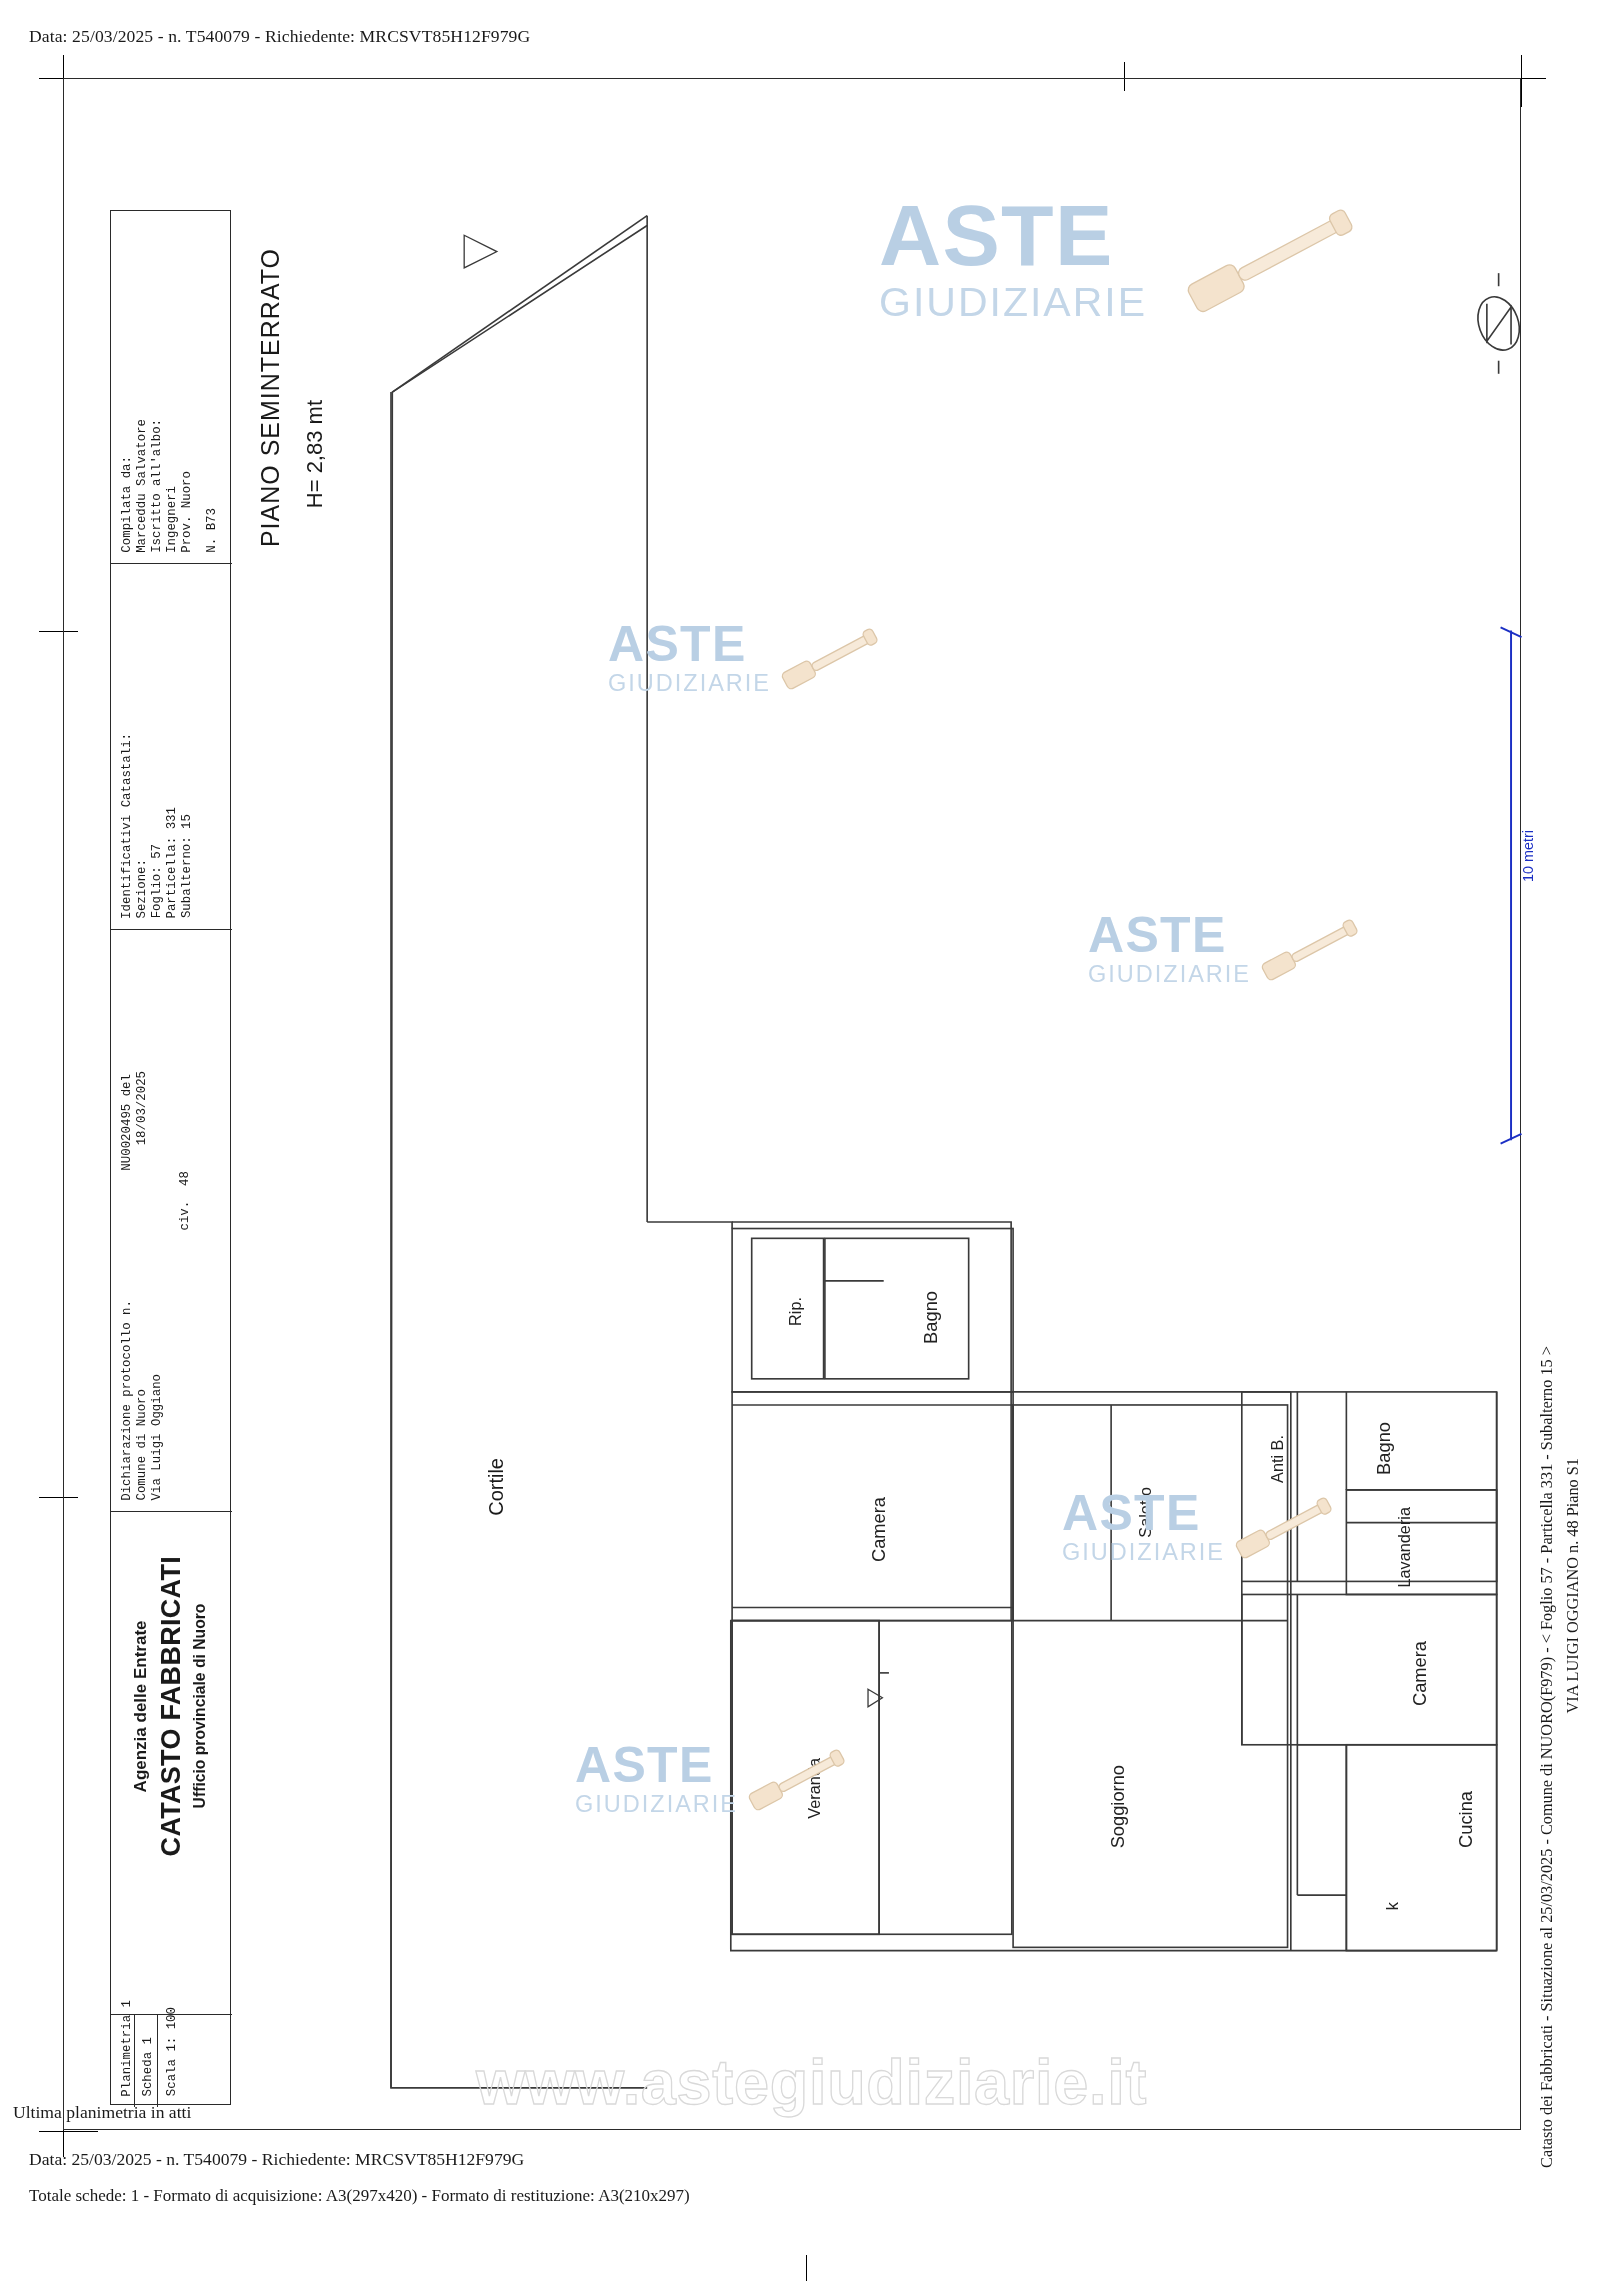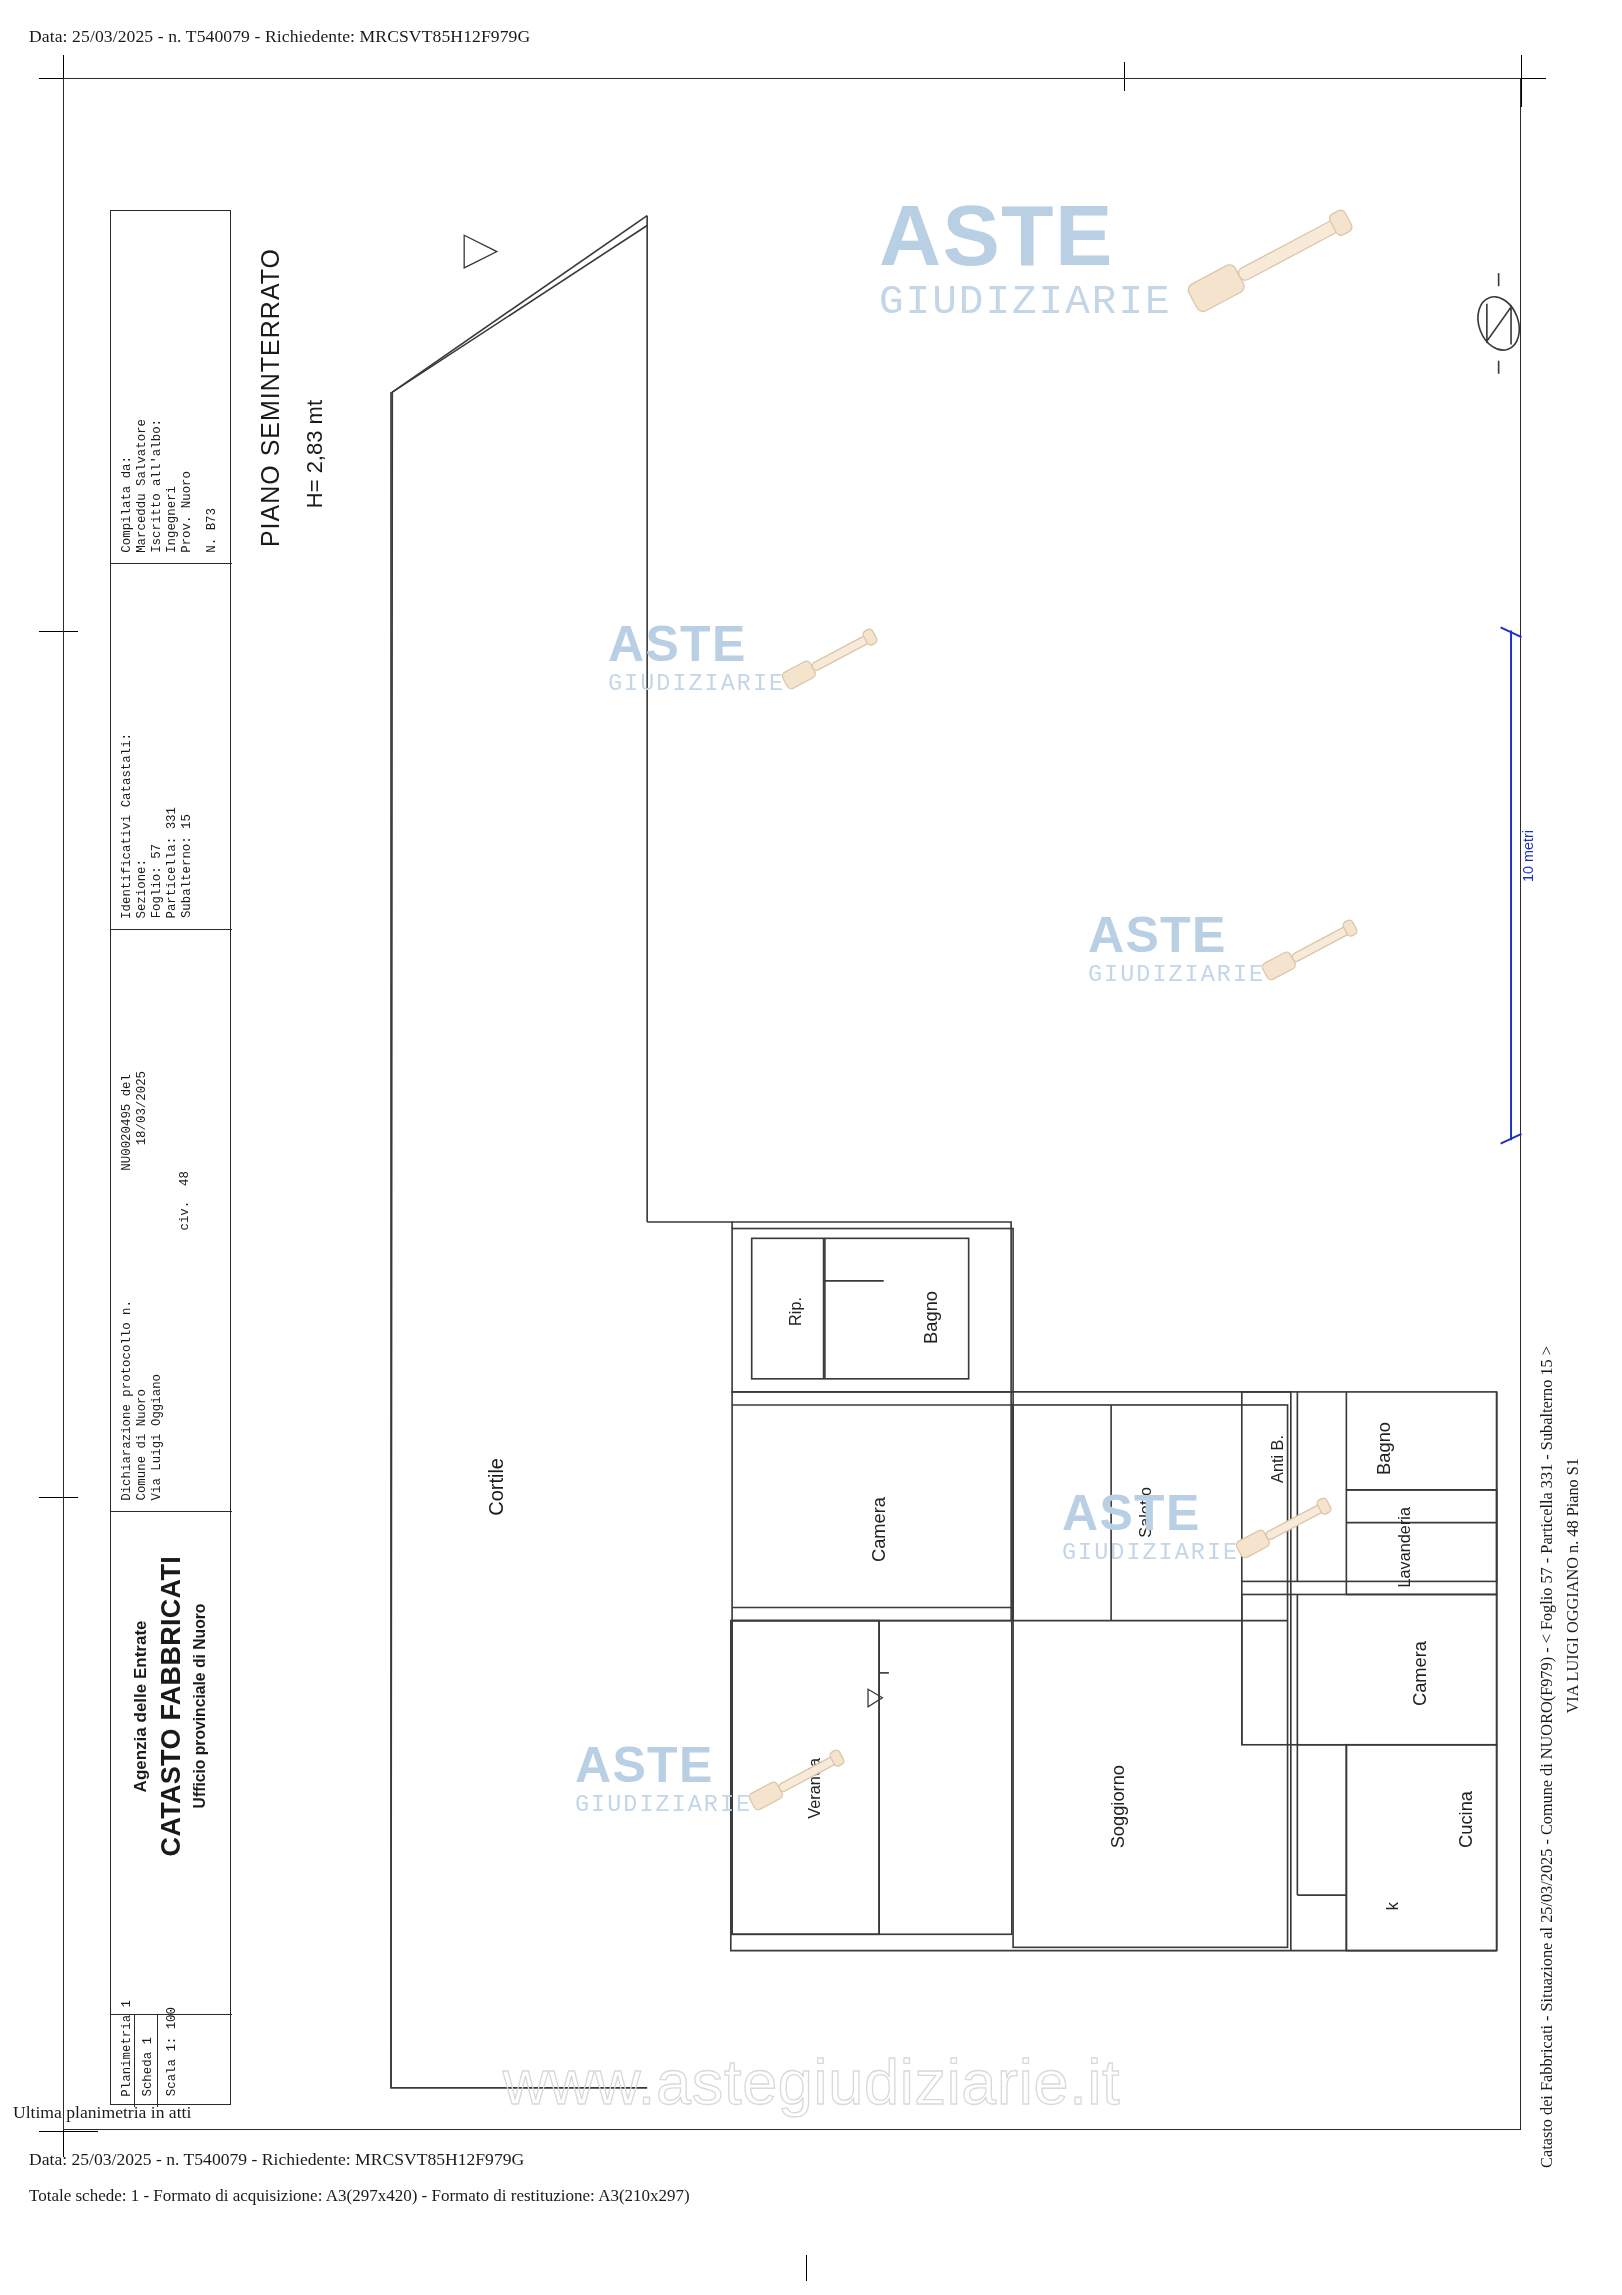--- a/index.html
+++ b/index.html
@@ -187,37 +187,37 @@
   }
   .wm .wm-a {
     font-family: "Liberation Sans", sans-serif;
     font-weight: bold;
     color: #b9cfe4;
     letter-spacing: 1.3px;
     line-height: .92;
     display: block;
   }
   .wm .wm-b {
-    font-family: Liberation Mono, monospace;
+    font-family: Liberation Sans, sans-serif;
     color: #c3d6e8;
     letter-spacing: 2px;
     display: block;
   }
   .gavel {
     position: absolute;
     pointer-events: none;
   }
   .wm-url {
     position: absolute;
     left: 50%;
     transform: translateX(-50%);
     top: 2046px;
     font-family: "Liberation Sans", sans-serif;
     font-size: 63px;
-    font-weight: normal;
+    font-weight: bold;
     color: rgba(255,255,255,0.0);
     -webkit-text-stroke: 1.3px #d9d9d9;
     white-space: nowrap;
     letter-spacing: 0.7px;
   }
   .notice {
     position: absolute;
     left: 50%;
     transform: translateX(-50%);
     top: 2157px;

